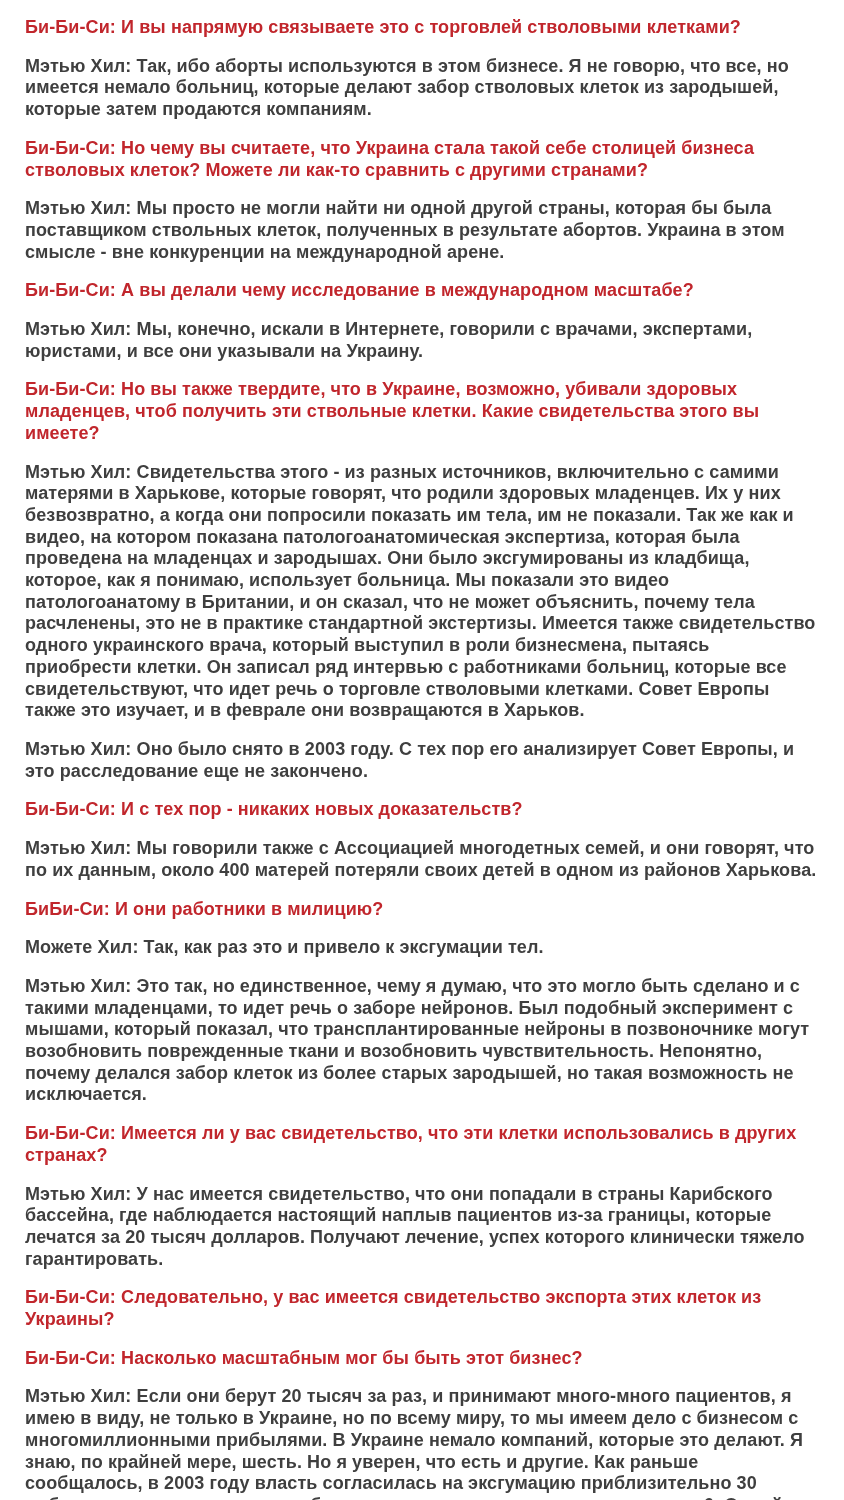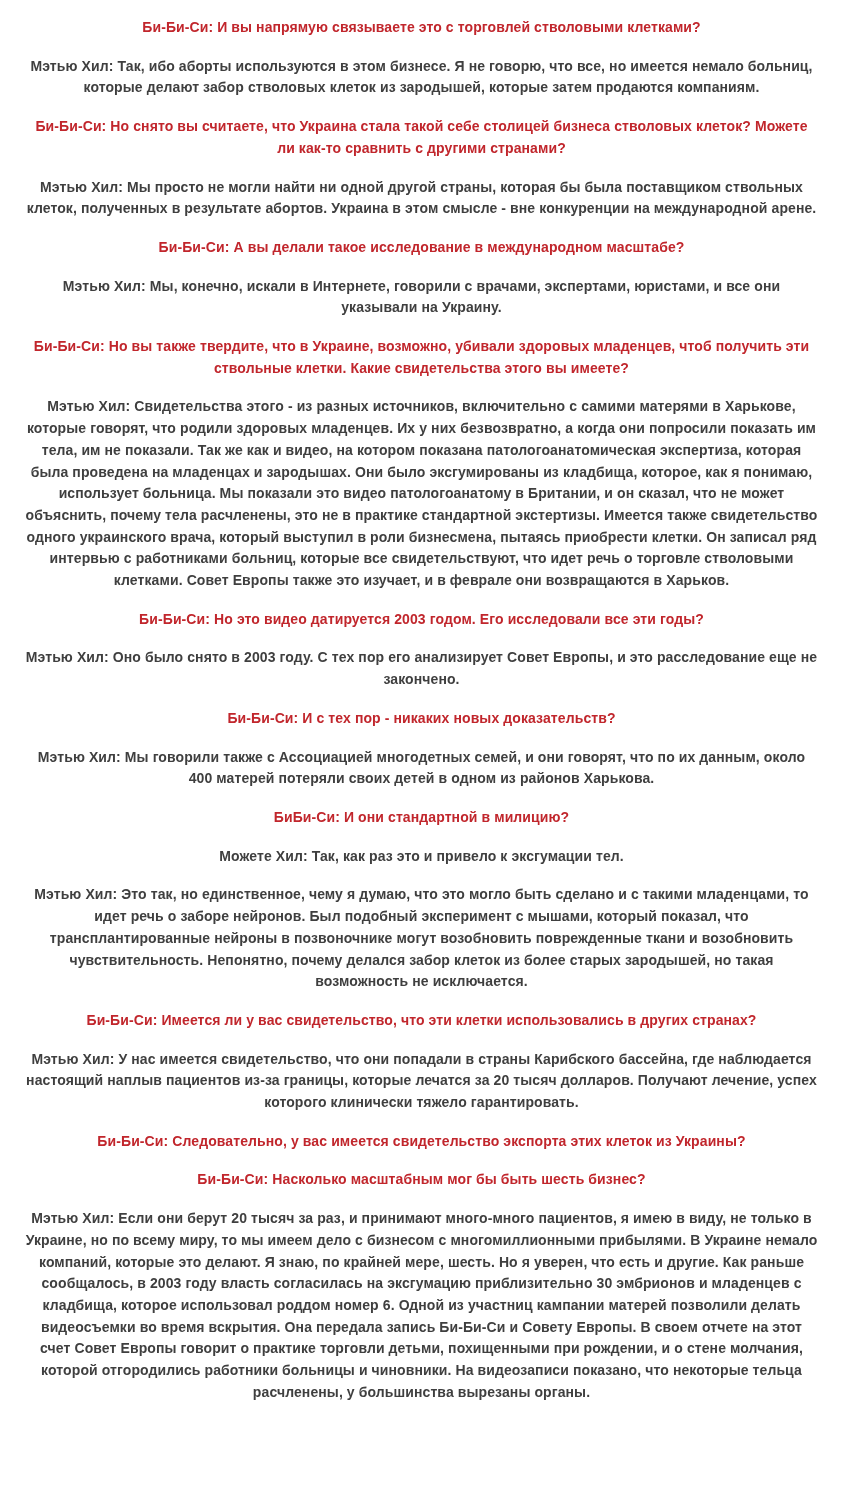--- a/index.html
+++ b/index.html
@@ -14,52 +14,50 @@
   }
   .article {
     box-sizing: border-box;
     width: 844px;
     min-height: 1500px;
     padding: 17px 26px 12px 25px;
     background: var(--page-bg, #ffffff);
   }
   .article p {
     margin: 0 0 17px 0;
-    font-size: 14px;
+    font-size: 18px;
     line-height: 21.7px;
     letter-spacing: 0.1px;
-    text-align: center;
   }
   .article p.question {
     color: var(--question-color, #c1262c);
     font-weight: bold;
   }
   .article p.answer,
   .article p.paragraph {
     color: var(--body-color, #3f3f3f);
     font-weight: bold;
   }
 </style>
 </head>
 <body>
 
 <main class="article" id="article-body">
     <p class="question">Би-Би-Си: И вы напрямую связываете это с торговлей стволовыми клетками?</p>
     <p class="answer">Мэтью Хил: Так, ибо аборты используются в этом бизнесе. Я не говорю, что все, но имеется немало больниц, которые делают забор стволовых клеток из зародышей, которые затем продаются компаниям.</p>
-    <p class="question">Би-Би-Си: Но снято вы считаете, что Украина стала такой себе столицей бизнеса стволовых клеток? Можете ли как-то сравнить с другими странами?</p>
+    <p class="question">Би-Би-Си: Но чему вы считаете, что Украина стала такой себе столицей бизнеса стволовых клеток? Можете ли как-то сравнить с другими странами?</p>
     <p class="answer">Мэтью Хил: Мы просто не могли найти ни одной другой страны, которая бы была поставщиком ствольных клеток, полученных в результате абортов. Украина в этом смысле - вне конкуренции на международной арене.</p>
-    <p class="question">Би-Би-Си: А вы делали такое исследование в международном масштабе?</p>
+    <p class="question">Би-Би-Си: А вы делали чему исследование в международном масштабе?</p>
     <p class="answer">Мэтью Хил: Мы, конечно, искали в Интернете, говорили с врачами, экспертами, юристами, и все они указывали на Украину.</p>
     <p class="question">Би-Би-Си: Но вы также твердите, что в Украине, возможно, убивали здоровых младенцев, чтоб получить эти ствольные клетки. Какие свидетельства этого вы имеете?</p>
     <p class="answer">Мэтью Хил: Свидетельства этого - из разных источников, включительно с самими матерями в Харькове, которые говорят, что родили здоровых младенцев. Их у них безвозвратно, а когда они попросили показать им тела, им не показали. Так же как и видео, на котором показана патологоанатомическая экспертиза, которая была проведена на младенцах и зародышах. Они было эксгумированы из кладбища, которое, как я понимаю, использует больница. Мы показали это видео патологоанатому в Британии, и он сказал, что не может объяснить, почему тела расчленены, это не в практике стандартной экстертизы. Имеется также свидетельство одного украинского врача, который выступил в роли бизнесмена, пытаясь приобрести клетки. Он записал ряд интервью с работниками больниц, которые все свидетельствуют, что идет речь о торговле стволовыми клетками. Совет Европы также это изучает, и в феврале они возвращаются в Харьков.</p>
-    <p class="question">Би-Би-Си: Но это видео датируется 2003 годом. Его исследовали все эти годы?</p>
     <p class="answer">Мэтью Хил: Оно было снято в 2003 году. С тех пор его анализирует Совет Европы, и это расследование еще не закончено.</p>
     <p class="question">Би-Би-Си: И с тех пор - никаких новых доказательств?</p>
     <p class="answer">Мэтью Хил: Мы говорили также с Ассоциацией многодетных семей, и они говорят, что по их данным, около 400 матерей потеряли своих детей в одном из районов Харькова.</p>
-    <p class="question">БиБи-Си: И они стандартной в милицию?</p>
+    <p class="question">БиБи-Си: И они работники в милицию?</p>
     <p class="answer">Можете Хил: Так, как раз это и привело к эксгумации тел.</p>
     <p class="answer">Мэтью Хил: Это так, но единственное, чему я думаю, что это могло быть сделано и с такими младенцами, то идет речь о заборе нейронов. Был подобный эксперимент с мышами, который показал, что трансплантированные нейроны в позвоночнике могут возобновить поврежденные ткани и возобновить чувствительность. Непонятно, почему делался забор клеток из более старых зародышей, но такая возможность не исключается.</p>
     <p class="question">Би-Би-Си: Имеется ли у вас свидетельство, что эти клетки использовались в других странах?</p>
     <p class="answer">Мэтью Хил: У нас имеется свидетельство, что они попадали в страны Карибского бассейна, где наблюдается настоящий наплыв пациентов из-за границы, которые лечатся за 20 тысяч долларов. Получают лечение, успех которого клинически тяжело гарантировать.</p>
     <p class="question">Би-Би-Си: Следовательно, у вас имеется свидетельство экспорта этих клеток из Украины?</p>
-    <p class="question">Би-Би-Си: Насколько масштабным мог бы быть шесть бизнес?</p>
+    <p class="question">Би-Би-Си: Насколько масштабным мог бы быть этот бизнес?</p>
     <p class="answer">Мэтью Хил: Если они берут 20 тысяч за раз, и принимают много-много пациентов, я имею в виду, не только в Украине, но по всему миру, то мы имеем дело с бизнесом с многомиллионными прибылями. В Украине немало компаний, которые это делают. Я знаю, по крайней мере, шесть. Но я уверен, что есть и другие. Как раньше сообщалось, в 2003 году власть согласилась на эксгумацию приблизительно 30 эмбрионов и младенцев с кладбища, которое использовал роддом номер 6. Одной из участниц кампании матерей позволили делать видеосъемки во время вскрытия. Она передала запись Би-Би-Си и Совету Европы. В своем отчете на этот счет Совет Европы говорит о практике торговли детьми, похищенными при рождении, и о стене молчания, которой отгородились работники больницы и чиновники. На видеозаписи показано, что некоторые тельца расчленены, у большинства вырезаны органы.</p>
   </main>
 
 </body></html>

